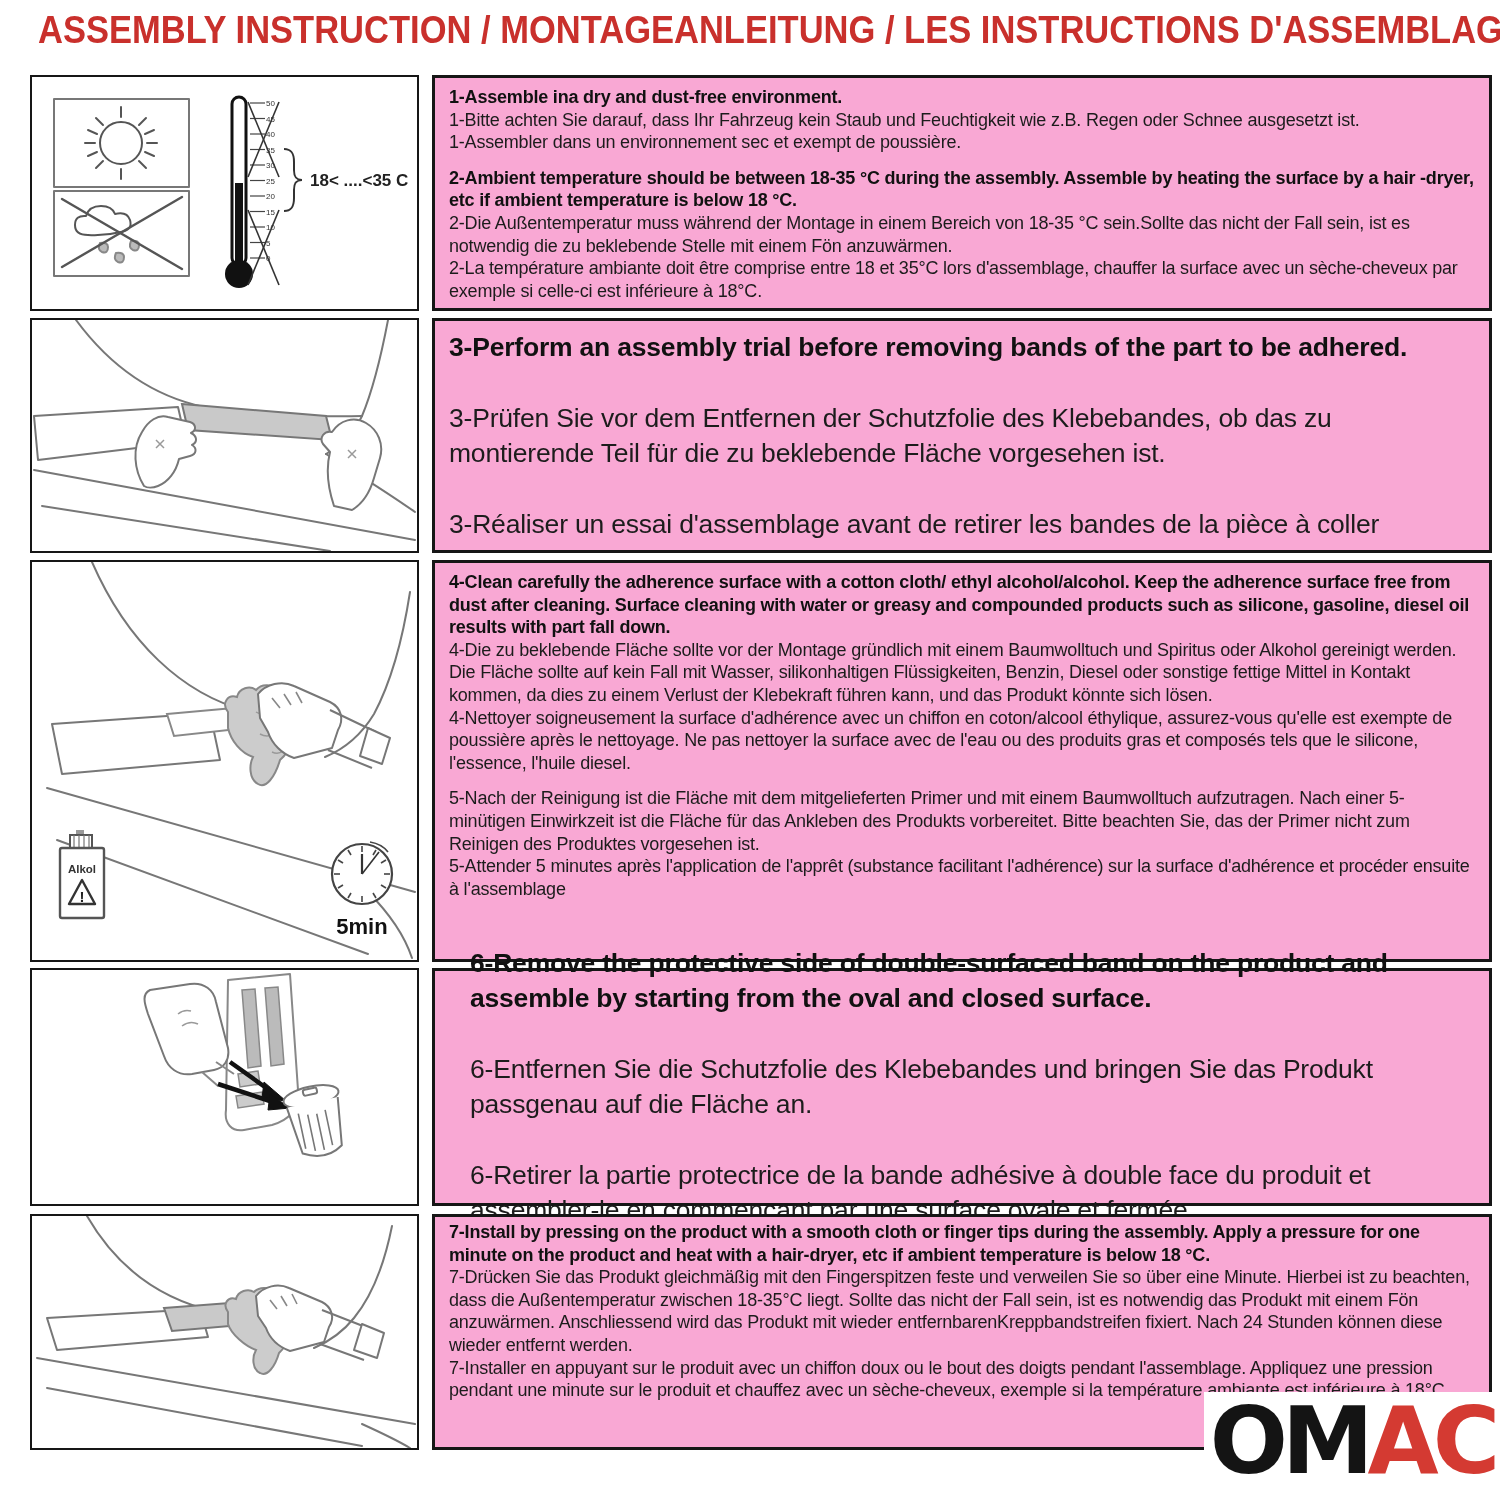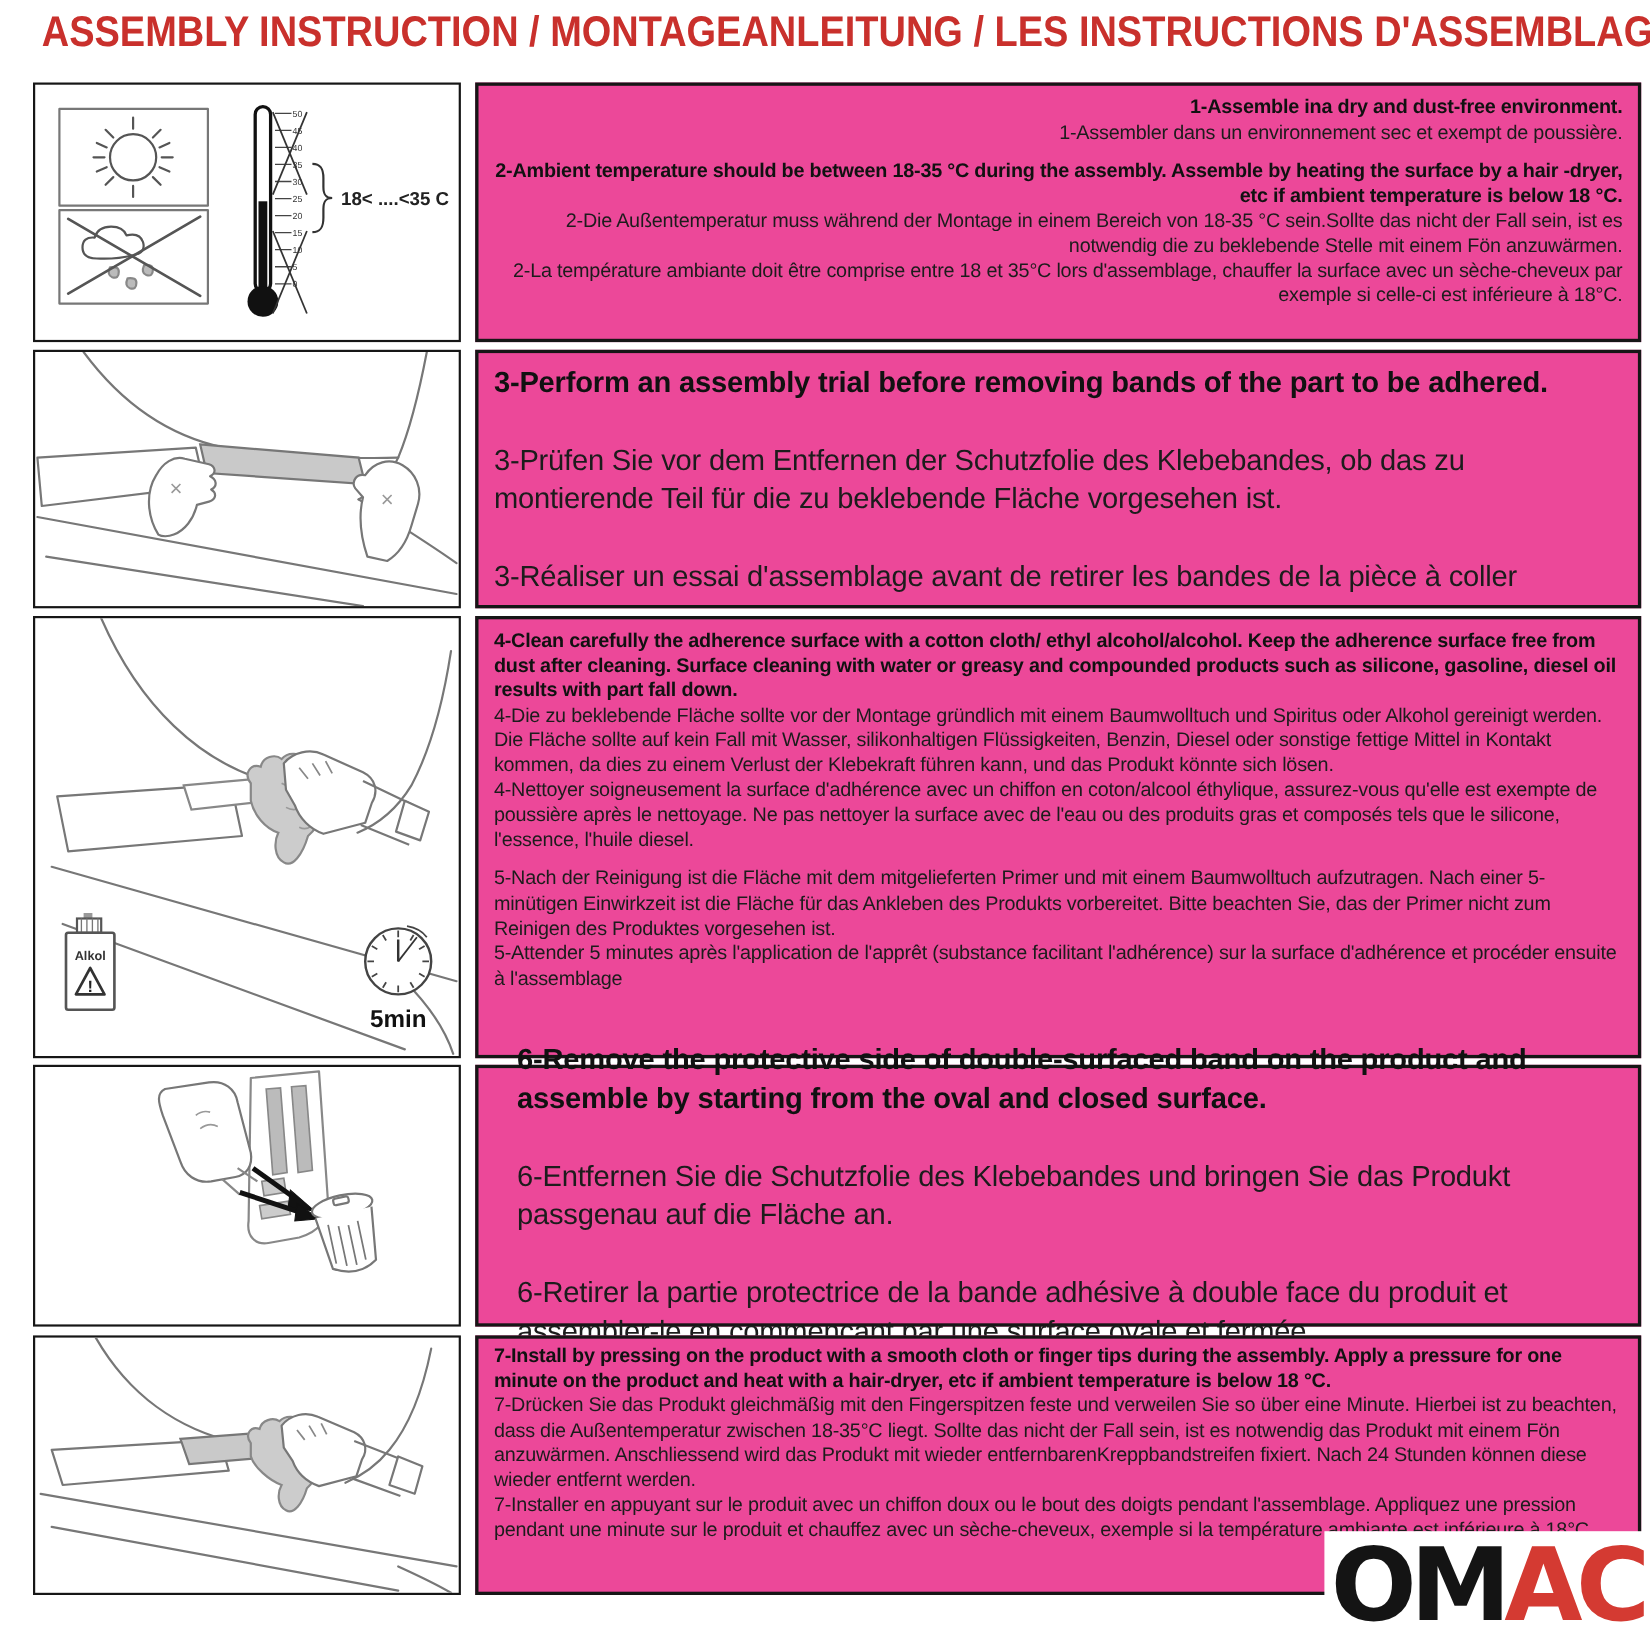--- a/index.html
+++ b/index.html
@@ -4,21 +4,21 @@
 <style>
   html,body{margin:0;padding:0;background:#fff;}
   .page{position:relative;width:1500px;height:1500px;background:#fff;overflow:hidden;
         font-family:"Liberation Sans",sans-serif;color:#1c1c1c;}
   .title{position:absolute;left:38px;top:8px;margin:0;white-space:nowrap;
          font-size:39px;font-weight:800;color:#c9302c;letter-spacing:0px;
          transform:scaleX(0.885);transform-origin:left center;}
   .row{position:absolute;left:0;width:1500px;}
   .illus{position:absolute;left:30px;width:389px;border:2px solid #161616;background:#fff;
          box-sizing:border-box;}
-  .tbox{position:absolute;left:432px;width:1060px;border:3px solid #161616;background:#ec4899;
+  .tbox{position:absolute;left:432px;width:1060px;border:3px solid #161616;background:#f9a8d4;
         box-sizing:border-box;padding:8px 14px;}
   .tbox.center{display:flex;flex-direction:column;justify-content:center;gap:36px;}
   .ln{margin:0;font-size:18px;line-height:22.6px;letter-spacing:-0.2px;}
   .big .ln{font-size:26.5px;line-height:35px;letter-spacing:-0.2px;}
   .ln.b{font-weight:bold;color:#111;}
   .ln.gap{height:13px;}
   svg{display:block;}
   .lineart{stroke:#777;stroke-width:2;fill:none;stroke-linecap:round;stroke-linejoin:round;}
   .logo{position:absolute;left:1204px;top:1392px;width:296px;height:100px;background:#fff;
         display:flex;align-items:center;justify-content:center;
@@ -27,21 +27,21 @@
   .logo .lk{color:#141414;}
   .logo .lr{color:#d43a32;}
 </style>
 </head>
 <body>
 
 <div class="page">
 
   <h1 class="title">ASSEMBLY INSTRUCTION / MONTAGEANLEITUNG / LES INSTRUCTIONS D'ASSEMBLAGE</h1>
 
-  <section class="row" style="top:75px;height:236px;text-align:right;">
+  <section class="row" style="top:75px;height:236px;">
     <div class="illus" style="top:0;height:236px;">
       <svg viewBox="0 0 385 232" width="385" height="232">
 
         <rect x="22" y="22" width="135" height="88" class="lineart" stroke="#555"></rect>
         <g stroke="#555" stroke-width="2" fill="none" stroke-linecap="round">
           <circle cx="89" cy="66" r="21"></circle>
           <line x1="115" y1="66" x2="125" y2="66"></line>
             <line x1="63" y1="66" x2="53" y2="66"></line>
           <line x1="89" y1="40" x2="89" y2="30"></line>
             <line x1="89" y1="92" x2="89" y2="102"></line>
@@ -103,20 +103,21 @@
             <line x1="216" y1="133" x2="247" y2="208"></line>
               <line x1="247" y1="133" x2="216" y2="208"></line>
           </g>
           <path d="M252,72 C260,72 262,77 262,85 L262,93 C262,100 264,103 270,103 C264,103 262,106 262,113 L262,121 C262,129 260,134 252,134" fill="none" stroke="#333" stroke-width="2"></path>
           <text x="278" y="109" font-size="17" font-weight="600" fill="#222">18&lt; ....&lt;35 C</text>
         </g>
       </svg>
     </div>
     <div class="tbox" style="top:0;height:236px;">
         <p class="ln b">1-Assemble ina dry and dust-free environment.</p>
+        <p class="ln">1-Bitte achten Sie darauf, dass Ihr Fahrzeug kein Staub und Feuchtigkeit wie z.B. Regen oder Schnee ausgesetzt ist.</p>
         <p class="ln">1-Assembler dans un environnement sec et exempt de poussière.</p>
         <p class="ln gap"></p>
         <p class="ln b">2-Ambient temperature should be between 18-35 °C  during the assembly. Assemble by heating the surface by a hair -dryer, etc if ambient temperature is below 18 °C.</p>
         <p class="ln">2-Die Außentemperatur muss während der Montage in einem Bereich von 18-35 °C  sein.Sollte das nicht der Fall sein, ist es notwendig die zu beklebende Stelle mit einem Fön anzuwärmen.</p>
         <p class="ln">2-La température ambiante doit être comprise entre 18 et 35°C lors d'assemblage, chauffer la surface avec un sèche-cheveux par exemple si celle-ci est inférieure à 18°C.</p>
       </div>
   </section>
 
   <section class="row" style="top:318px;height:235px;">
     <div class="illus" style="top:0;height:235px;">

